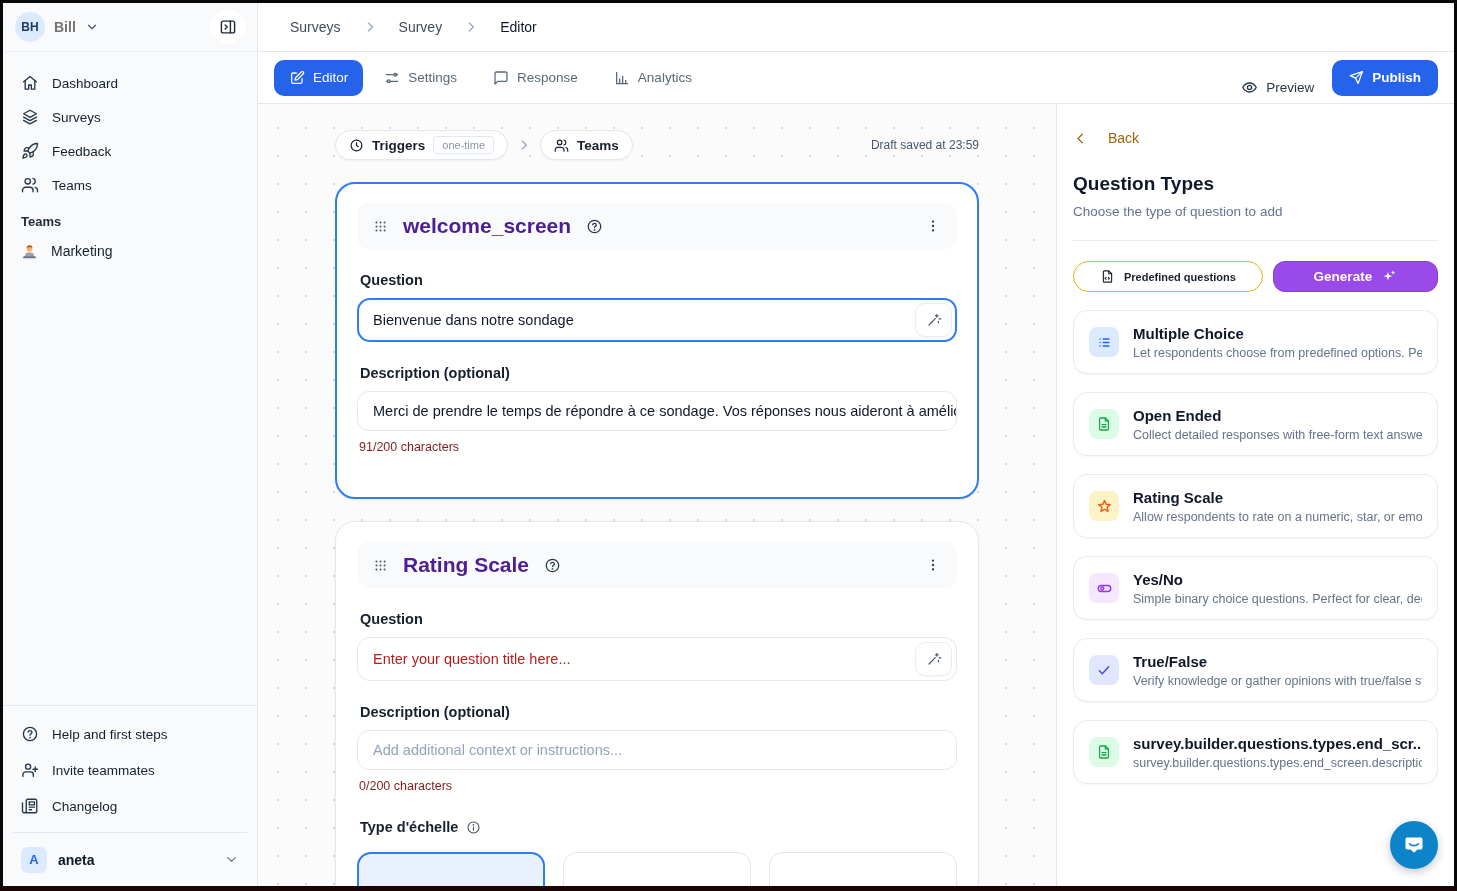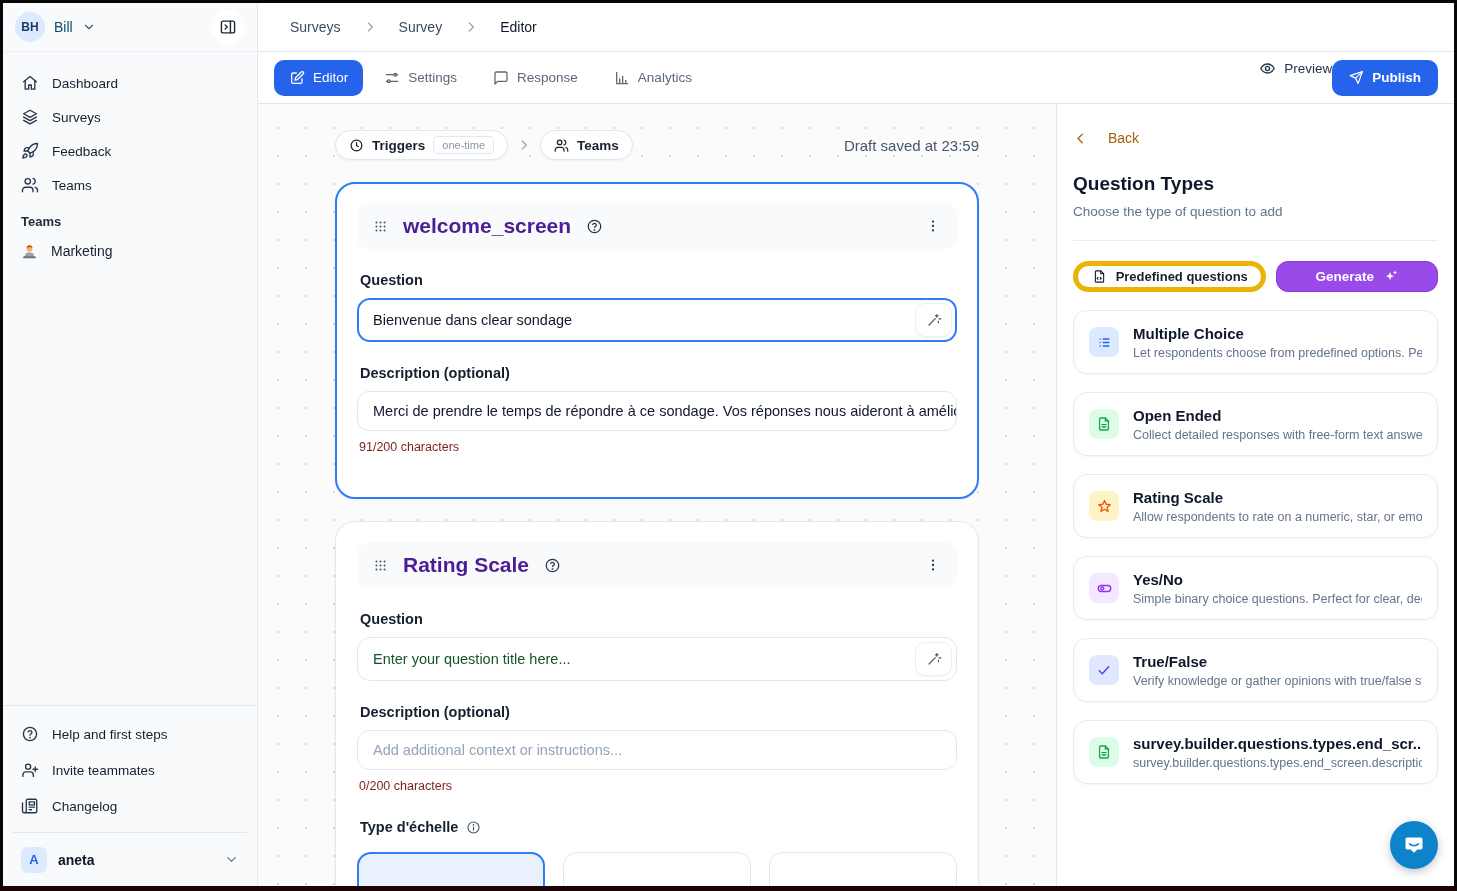--- a/index.html
+++ b/index.html
@@ -4,21 +4,21 @@
 <style>
   * { margin:0; padding:0; box-sizing:border-box; }
   html,body { width:1457px; height:891px; }
   body { font-family:"Liberation Sans","DejaVu Sans",sans-serif; background:#000; position:relative; color:#1e293b; }
   .frame { position:absolute; inset:0; border:3px solid #070707; border-bottom-width:5px; border-bottom-color:#1c0406; background:#fff; display:flex; overflow:hidden; }
 
   
   .sidebar { width:255px; min-width:255px; background:#f8fafc; border-right:1px solid #e2e8f0; display:flex; flex-direction:column; }
   .sb-header { height:49px; display:flex; align-items:center; padding:0 12px; border-bottom:1px solid #edf1f5; gap:9px; }
   .avatar { width:30px; height:30px; border-radius:50%; background:#dbeafe; color:#1e3a5f; font-size:12px; font-weight:700; display:flex; align-items:center; justify-content:center; }
-  .ws-name { font-size:14px; font-weight:400; color:#0c4a6e; }
+  .ws-name { font-size:14px; font-weight:700; color:#737373; }
   .sb-toggle { margin-left:auto; width:34px; height:34px; border-radius:50%; background:#fff; display:flex; align-items:center; justify-content:center; color:#1e293b; cursor:pointer; }
   .sb-nav { padding:14px 10px 0; }
   .nav-item { height:34px; display:flex; align-items:center; gap:13px; padding:0 8px; border-radius:8px; font-size:13.5px; color:#16202e; cursor:pointer; }
   .nav-item svg { color:#27364a; }
   .section-label { font-size:13px; font-weight:600; color:#1f2937; padding:12px 8px 4px; }
   .team-item { height:36px; display:flex; align-items:center; gap:13px; padding:0 8px; font-size:14px; color:#16202e; cursor:pointer; }
   .sb-footer { margin-top:auto; border-top:1px solid #e2e8f0; padding:10px 10px 0; }
   .sb-footer .nav-item { height:36px; }
   .account { border-top:1px solid #e2e8f0; margin-top:8px; height:54px; display:flex; align-items:center; gap:11px; padding:0 8px; }
   .acct-avatar { width:26px; height:26px; border-radius:7px; background:#dbeafe; color:#2563eb; font-size:13px; font-weight:700; display:flex; align-items:center; justify-content:center; }
@@ -27,61 +27,61 @@
 
   
   .main { flex:1; display:flex; flex-direction:column; min-width:0; }
   .crumb-bar { height:49px; background:#fff; border-bottom:1px solid #e2e8f0; display:flex; align-items:center; gap:22px; padding:0 32px; }
   .crumb { font-size:14px; color:#3f4c5e; cursor:pointer; }
   .crumb.current { color:#0f172a; font-weight:500; }
   .crumb-sep { color:#94a3b8; display:flex; }
   .toolbar { height:52px; background:#fff; border-bottom:1px solid #e2e8f0; display:flex; align-items:center; padding:0 16px; gap:6px; }
   .tab { height:36px; display:flex; align-items:center; gap:8px; padding:0 15px; border-radius:10px; font-size:13.5px; font-weight:500; color:#5b6877; cursor:pointer; }
   .tab.active { background:#2563eb; color:#fff; }
-  .toolbar-right { margin-left:auto; display:flex; align-items:flex-start; }
+  .toolbar-right { margin-left:auto; display:flex; align-items:flex-end; gap:18px; }
   .preview-btn { display:flex; align-items:center; gap:8px; font-size:13.5px; font-weight:500; color:#27364a; cursor:pointer; }
   .publish-btn { height:36px; display:flex; align-items:center; gap:8px; padding:0 17px; background:#2563eb; color:#fff; border-radius:10px; font-size:13.5px; font-weight:600; cursor:pointer; }
 
   .content { flex:1; display:flex; min-height:0; }
   
   .canvas { flex:1; background-color:#fbfbfc; background-image:radial-gradient(#d6dbe2 1.3px, transparent 1.3px); background-size:28px 28px; background-position:6px 10px; overflow:hidden; }
   .canvas-col { width:644px; margin:0 auto; padding-top:26px; }
   .chips-row { display:flex; align-items:center; gap:9px; }
   .chip { background:#fff; border:1px solid #e2e8f0; border-radius:999px; height:30px; display:flex; align-items:center; gap:8px; padding:0 13px; font-size:13.5px; font-weight:600; color:#16202e; box-shadow:0 1px 2px rgba(15,23,42,.05); cursor:pointer; }
   .chip-badge { border:1px solid #e2e8f0; border-radius:4px; font-size:11px; font-weight:400; color:#8b95a5; padding:2px 8px; }
   .chip-sep { color:#94a3b8; display:flex; }
-  .draft-status { margin-left:auto; font-size:15px; color:#47566a; }
+  .draft-status { margin-left:auto; font-size:12px; color:#47566a; }
 
   .qcard { background:#fff; border:1px solid #e2e8f0; border-radius:20px; margin-top:22px; padding:20px 21px 24px; box-shadow:0 1px 3px rgba(15,23,42,.05); }
   .qcard.selected { border:2px solid #2e7cf6; padding:19px 20px 43px; }
   .card-header { background:#f8fafc; border-radius:12px; height:46px; display:flex; align-items:center; gap:15px; padding:0 16px; }
   .grip { color:#47566a; display:flex; cursor:grab; }
   .card-title { font-size:21px; font-weight:600; color:#4c1d95; }
   .help-ic { color:#27364a; display:flex; cursor:pointer; }
   .kebab { margin-left:auto; color:#27364a; display:flex; cursor:pointer; }
   .field-label { font-size:14.5px; font-weight:600; color:#16202e; margin:23px 3px 10px; display:flex; align-items:center; gap:8px; }
   .input-wrap { position:relative; }
   .input-box { height:44px; border:1px solid #e2e8f0; border-radius:13px; background:#fff; display:flex; align-items:center; padding:0 52px 0 15px; font-size:14.5px; color:#0f172a; white-space:nowrap; overflow:hidden; cursor:text; }
   .input-box.focused { border:2px solid #2e7cf6; padding-left:14px; }
-  .input-box .ph { color:#14532d; }
+  .input-box .ph { color:#b91c1c; }
   .wand-btn { position:absolute; right:5px; top:50%; transform:translateY(-50%); width:37px; height:34px; background:#fff; border:1px solid #eaeef3; border-radius:10px; display:flex; align-items:center; justify-content:center; color:#47566a; cursor:pointer; box-shadow:0 1px 1px rgba(15,23,42,.04); }
   .desc-box { height:40px; border:1px solid #e2e8f0; border-radius:12px; background:#fff; display:flex; align-items:center; padding:0 15px; font-size:14.5px; color:#0f172a; white-space:nowrap; overflow:hidden; cursor:text; }
   .char-count { font-size:12.5px; color:#7f1d1d; margin:9px 2px 0; }
   .info-ic { color:#47566a; display:flex; cursor:pointer; }
   .scale-row { display:flex; gap:18px; margin-top:17px; }
   .scale-opt { flex:1; height:88px; border:1px solid #e2e8f0; border-radius:14px; background:#fff; display:flex; align-items:center; padding:0 17px; cursor:pointer; }
   .scale-opt.selected { border:2px solid #2e7cf6; background:#e9f1fe; padding:0 16px; }
 
   
   .panel { width:398px; min-width:398px; background:#fff; border-left:1px solid #e2e8f0; padding-top:26px; overflow:hidden; }
   .back-row { display:flex; align-items:flex-end; gap:20px; font-size:14px; font-weight:500; color:#a16207; cursor:pointer; padding:0 16px; }
   .panel-title { font-size:19px; font-weight:700; color:#0f172a; margin:27px 16px 0; }
   .panel-sub { font-size:13.5px; color:#64748b; margin:9px 16px 0; padding-bottom:21px; border-bottom:1px solid #e8edf2; }
   .gen-row { display:flex; gap:10px; margin:20px 16px 0; }
-  .predef-btn { flex:1.15; height:31px; border:5px solid #eab308; border-radius:999px; background:#fff; display:flex; align-items:center; justify-content:center; gap:9px; font-size:13px; font-weight:600; color:#16202e; cursor:pointer; }
+  .predef-btn { flex:1.15; height:31px; border:1px solid #eab308; border-radius:999px; background:#fff; display:flex; align-items:center; justify-content:center; gap:9px; font-size:11px; font-weight:600; color:#16202e; cursor:pointer; }
   .gen-btn { flex:1; height:31px; border:1px solid #8a3bd8; border-radius:12px; background:#9b4aea; display:flex; align-items:center; justify-content:center; gap:9px; font-size:13.5px; font-weight:600; color:#fff; cursor:pointer; }
   .type-card { height:64px; border:1px solid #e7ebf0; border-radius:14px; background:#fff; display:flex; align-items:center; gap:14px; padding:0 15px; margin:18px 16px 0; box-shadow:0 1px 2px rgba(15,23,42,.04); cursor:pointer; }
   .tile { width:30px; height:30px; border-radius:8px; display:flex; align-items:center; justify-content:center; flex:none; }
   .tc-text { min-width:0; }
   .tc-title { font-size:15px; font-weight:600; color:#0f172a; white-space:nowrap; overflow:hidden; }
   .tc-desc { font-size:12.5px; color:#64748b; margin-top:4px; white-space:nowrap; overflow:hidden; }
 
   .chat-fab { position:absolute; right:16px; bottom:17px; width:48px; height:48px; border-radius:50%; background:#0d84c9; display:flex; align-items:center; justify-content:center; box-shadow:0 3px 10px rgba(2,32,71,.25); cursor:pointer; }
 
   svg { display:block; }
@@ -356,21 +356,21 @@
                   <svg width="16" height="16" viewBox="0 0 24 24" fill="currentColor">
                     <circle cx="12" cy="5.3" r="1.7"></circle>
                     <circle cx="12" cy="12" r="1.7"></circle>
                     <circle cx="12" cy="18.7" r="1.7"></circle>
                   </svg>
                 </span>
             </div>
             <div class="field-label">Question</div>
             <div class="input-wrap">
               <div class="input-box focused">
-                  <span>Bienvenue dans clear sondage</span>
+                  <span>Bienvenue dans notre sondage</span>
                 </div>
               <span class="wand-btn">
                   <svg width="16" height="16" viewBox="0 0 24 24" fill="none" stroke="currentColor" stroke-width="1.8" stroke-linecap="round" stroke-linejoin="round">
                     <path d="M4.5 19.5 14 10"></path>
                     <path d="M16.2 3.8v4M14.2 5.8h4"></path>
                     <path d="M19.6 10.4h2.6"></path>
                     <path d="M18.6 14.2v1.8"></path>
                   </svg>
                 </span>
             </div>

